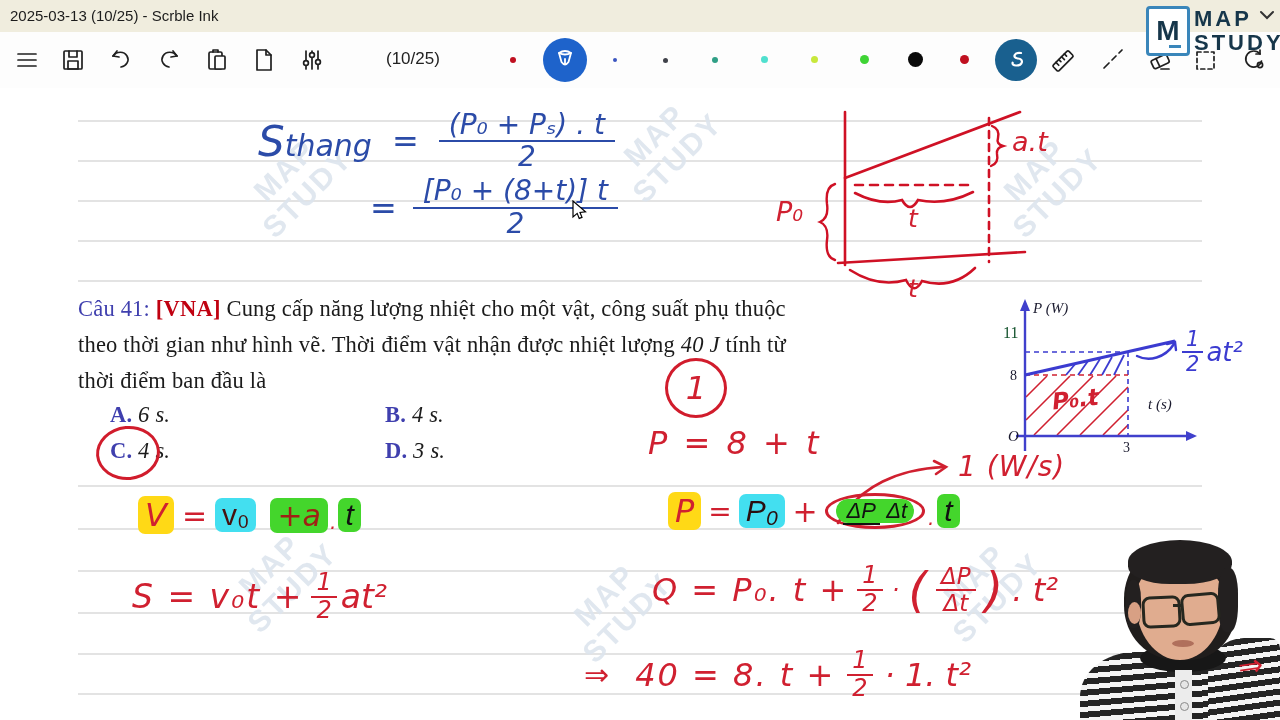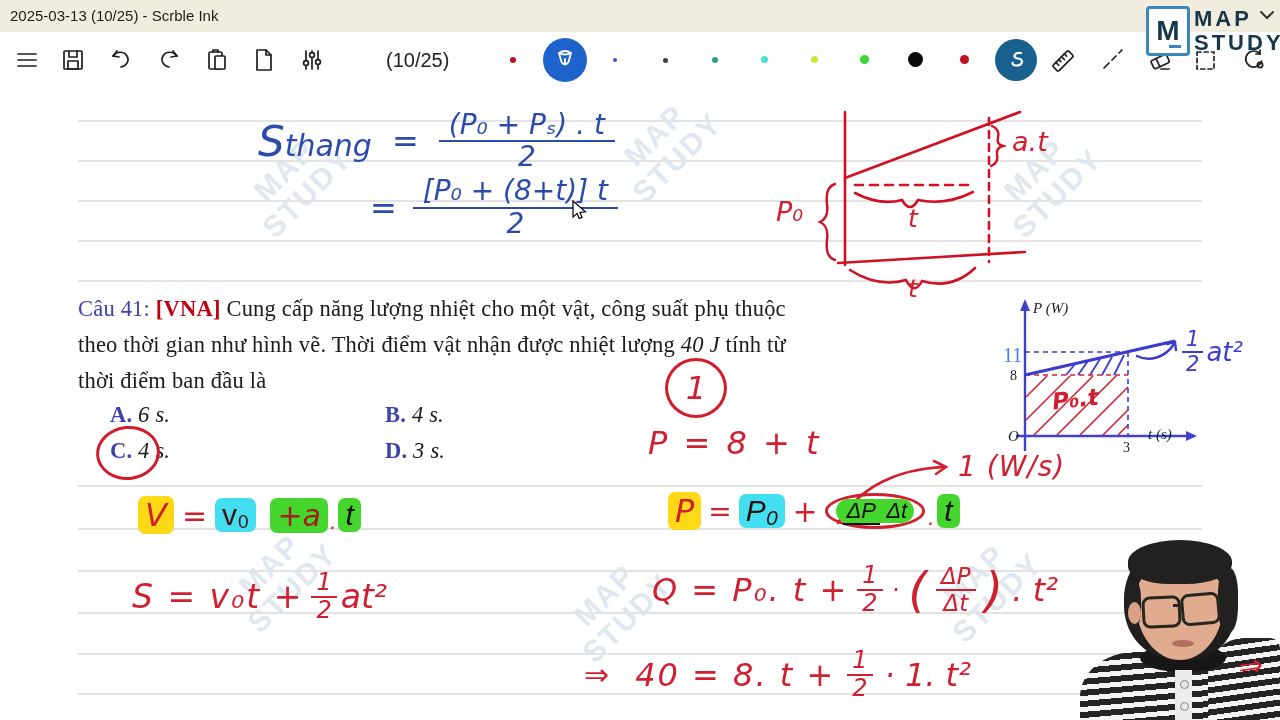--- a/index.html
+++ b/index.html
@@ -6,21 +6,21 @@
   #screen{position:relative;width:1280px;height:720px;overflow:hidden;background:#ffffff;
           font-family:"Liberation Sans","DejaVu Sans",sans-serif;}
   .abs{position:absolute;}
   
   .titlebar{left:0;top:0;width:1280px;height:32px;background:#f0edde;color:#1c1c1c;
             font-size:15px;line-height:32px;padding-left:10px;box-sizing:border-box;}
   
   .toolbar{left:0;top:32px;width:1280px;height:56px;background:#fdfdfd;}
   .icon-btn{position:absolute;top:43px;width:34px;height:34px;display:flex;align-items:center;justify-content:center;}
   svg.ic{stroke:#1f1f1f;fill:none;stroke-width:1.7;stroke-linecap:round;stroke-linejoin:round;}
-  .pgind{position:absolute;left:386px;top:49px;font-size:20px;color:#222;}
+  .pgind{position:absolute;left:386px;top:49px;font-size:17px;color:#222;}
   .dot{position:absolute;border-radius:50%;}
   .toolcircle{position:absolute;border-radius:50%;display:flex;align-items:center;justify-content:center;}
   
   .logobox{left:1146px;top:6px;width:38px;height:44px;border:3px solid #3a86ba;border-radius:4px;
            background:#fff;display:flex;align-items:center;justify-content:center;
            font-weight:bold;font-size:28px;color:#16364a;z-index:8;}
   .logobox i{position:absolute;right:6px;bottom:5px;width:12px;height:3px;background:#3a86ba;}
   .logotxt{left:1194px;top:7px;font-weight:bold;font-size:22px;letter-spacing:3px;color:#16364a;line-height:24px;z-index:8;}
   
   .rule{position:absolute;left:78px;width:1124px;height:2px;background:#dcdcdc;opacity:.8;}
@@ -302,22 +302,22 @@
     <path d="M25 82H128" stroke="#d02030" stroke-width="1.6" stroke-dasharray="5 4" fill="none"></path>
 
     <path d="M25 158V14" stroke="#4040cc" stroke-width="2.4" fill="none"></path>
     <polygon points="25,6 20,18 30,18" fill="#4040cc"></polygon>
     <path d="M16 143H188" stroke="#4040cc" stroke-width="2.4" fill="none"></path>
     <polygon points="197,143 186,138 186,148" fill="#4040cc"></polygon>
 
     <path d="M25 82L175 48" stroke="#3b3bd0" stroke-width="3.2" fill="none"></path>
   </svg>
   <span class="abs serif z3" style="left:1033px;top:300px;font-size:15px;font-style:italic;color:#1a1a2e">P (W)</span>
-  <span class="abs serif z3" style="left:1148px;top:426px;font-size:15px;font-style:italic;color:#1a1a2e">t (s)</span>
-  <span class="abs serif z3" style="left:1003px;top:344px;font-size:20px;color:#3b82f6">11</span>
+  <span class="abs serif z3" style="left:1148px;top:396px;font-size:15px;font-style:italic;color:#1a1a2e">t (s)</span>
+  <span class="abs serif z3" style="left:1003px;top:324px;font-size:16px;color:#14532d">11</span>
   <span class="abs serif z3" style="left:1010px;top:368px;font-size:14px;color:#1a1a2e">8</span>
   <span class="abs serif z3" style="left:1008px;top:428px;font-size:15px;font-style:italic;color:#1a1a2e">O</span>
   <span class="abs serif z3" style="left:1123px;top:440px;font-size:14px;color:#1a1a2e">3</span>
   <span class="abs hwr z3" style="left:1052px;top:386px;font-size:23px;font-weight:bold;transform:rotate(-6deg)">P₀.t</span>
   <svg class="abs z3" style="left:1133px;top:332px" width="48" height="32" fill="none" stroke="#3b3bd0" stroke-width="2.4" stroke-linecap="round">
     <path d="M4 24C16 30 32 26 41 12"></path>
       <path d="M34 12l8-2 1 8"></path>
   </svg>
   <div class="abs z3 row" style="left:1182px;top:328px;gap:3px;color:#3b3bd0">
     <span class="frac hwb" style="font-size:21px;color:#3b3bd0">

